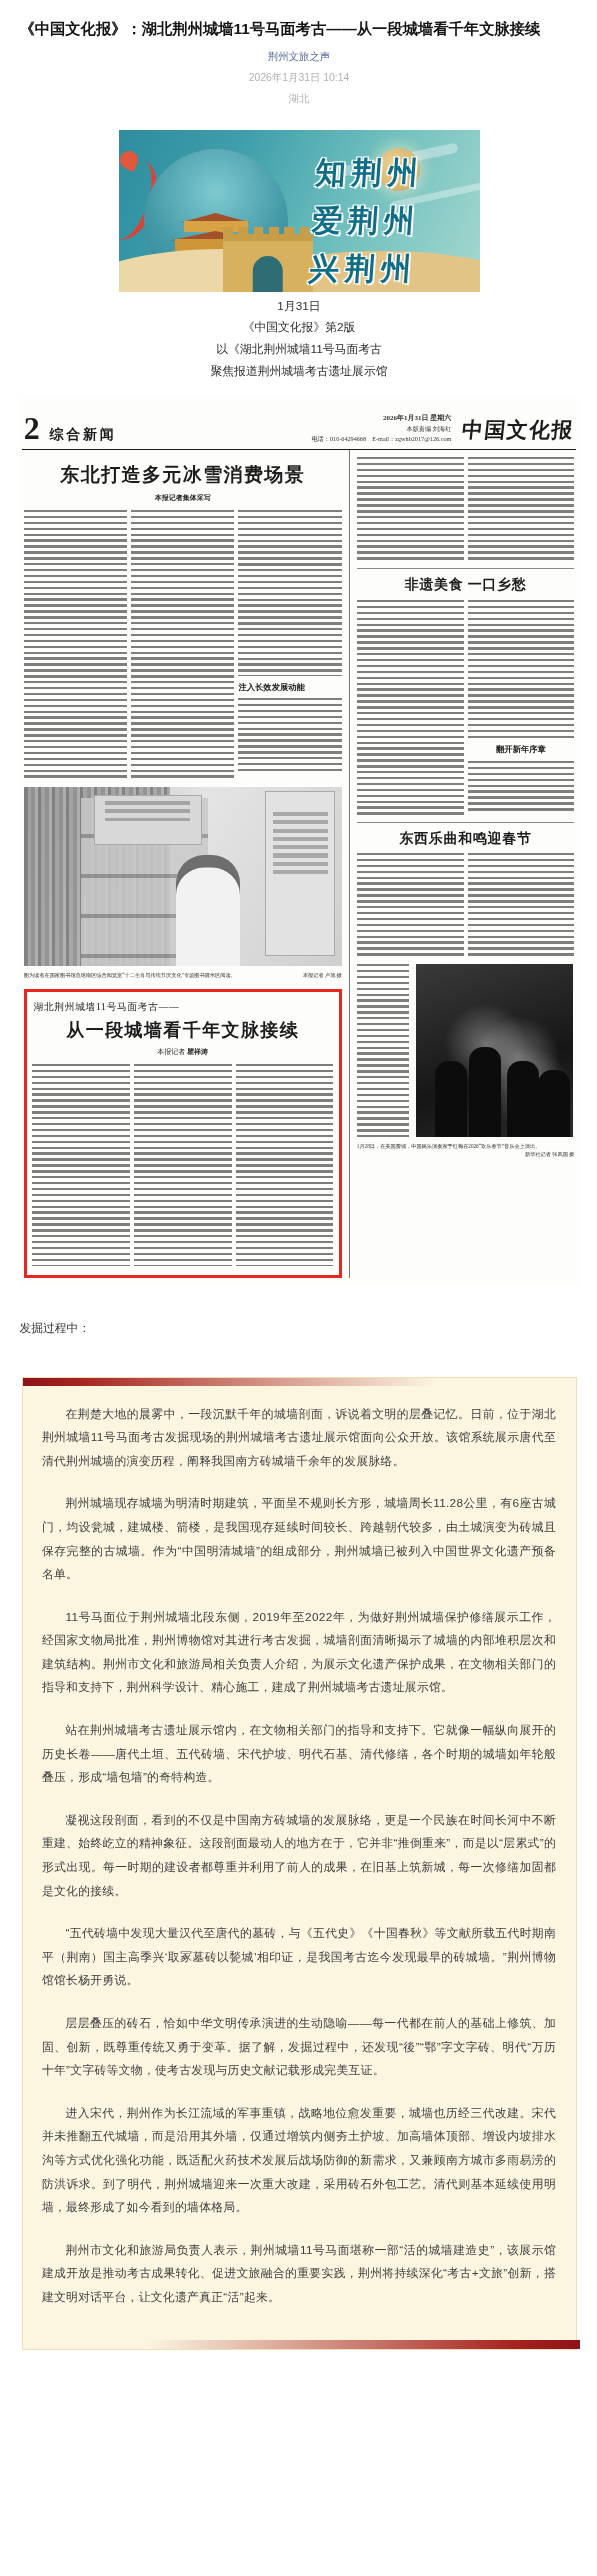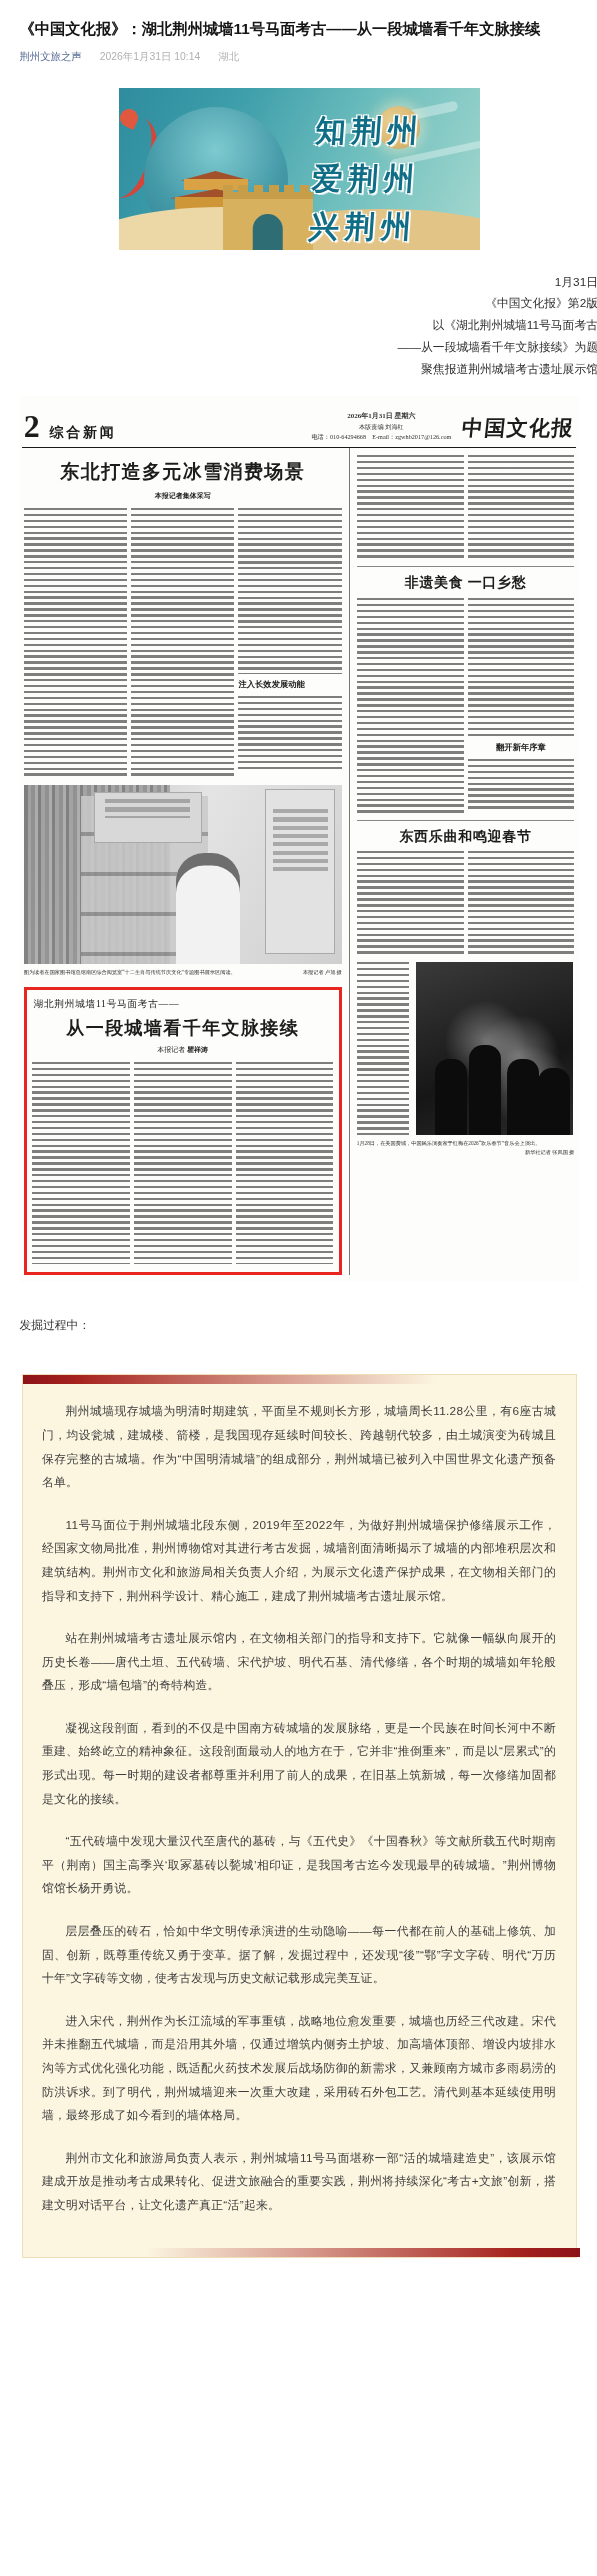--- a/index.html
+++ b/index.html
@@ -5,21 +5,21 @@
   * { margin:0; padding:0; box-sizing:border-box; }
   html,body { background:#ffffff; }
   body {
     width:598px; margin:0 auto;
     font-family:"Liberation Sans","DejaVu Sans",sans-serif;
     color:#222;
   }
   
   .art-head { padding:18px 19.4px 0 19.4px; }
   .art-title { font-size:15.3px; line-height:1.5; font-weight:700; color:#151515; }
-  .meta-row { margin-top:9px; font-size:10.4px; color:#b1b1b1; display:flex; gap:18px; align-items:center; }
+  .meta-row { margin-top:9px; font-size:10.4px; color:#b1b1b1; display:flex; gap:7px; align-items:center;flex-direction:column; }
   .account-link { color:#576b95; cursor:pointer; }
 
   
   .banner-wrap { margin:23.6px auto 0 auto; width:361px; height:162px; position:relative; overflow:hidden; }
   .banner { position:absolute; inset:0;
     background:linear-gradient(115deg,#2e8c9e 0%,#3f9fab 30%,#6fbfbe 62%,#a5d8cf 100%); }
   .cloud { position:absolute; background:rgba(255,255,255,.35); border-radius:28px; }
   .c1 { width:132px; height:9.7px; right:21px; top:26px; transform:rotate(-12deg); }
   .c2 { width:104px; height:7px; right:-14px; top:61px; transform:rotate(-12deg); }
   .moon { position:absolute; width:43px; height:43px; border-radius:50%;
@@ -46,31 +46,31 @@
   .gate:before { content:""; position:absolute; top:-7px; left:0; width:100%; height:7px;
     background:repeating-linear-gradient(90deg,#c79d47 0 9.7px,transparent 9.7px 15.3px); }
   .gate-arch { position:absolute; left:50%; transform:translateX(-50%); bottom:0; width:30.5px; height:36px;
     background:#2e6d74; border-radius:15.3px 15.3px 0 0; }
   .slogan { position:absolute; left:193px; top:23.6px; display:flex; flex-direction:column; gap:7px; transform:skewX(-4deg); }
   .slogan div { font-size:30.5px; font-weight:900; letter-spacing:5.5px; color:#0f6e86;
     font-family:"Liberation Sans","DejaVu Sans",sans-serif;
     text-shadow:-1.4px -1.4px 0 #fff,1.4px -1.4px 0 #fff,-1.4px 1.4px 0 #fff,1.4px 1.4px 0 #fff,2.1px 2.1px 0 rgba(255,255,255,.7); }
 
   
-  .intro { margin-top:22px; text-align:right; font-size:11.8px; color:#2f2f2f; line-height:1.85; }
+  .intro { margin-top:4px; text-align:center; font-size:11.8px; color:#2f2f2f; line-height:1.85; }
 
   
   .newspaper { width:559px; margin:15.3px auto 0 auto; background:#fdfdfb; padding:9.7px 2.8px 7px 2.8px;
     font-family:"Liberation Serif","DejaVu Serif",serif; color:#1c1c1c; }
   .np-head { display:flex; align-items:flex-end; justify-content:space-between; padding:4.2px 1.4px 5.5px 1.4px; border-bottom:1.4px solid #1a1a1a; }
   .np-head-left { display:flex; align-items:baseline; gap:9.7px; }
   .np-pageno { font-size:32px; font-weight:900; line-height:1; }
   .np-section { font-size:14px; font-weight:900; letter-spacing:2.8px; }
   .np-head-right { display:flex; align-items:flex-end; gap:11px; }
-  .np-head-info { text-align:center; font-size:6.2px; line-height:1.6; color:#333; }
+  .np-head-info { text-align:right; font-size:6.2px; line-height:1.6; color:#333; }
   .np-head-info .b { font-weight:700; font-size:7px; }
   .np-masthead { font-size:21px; font-weight:900; transform:skewX(-6deg); letter-spacing:1.4px; }
   .np-cols { display:flex; }
   .np-left { width:59%; padding:7px 7px 0 1.4px; }
   .np-right { width:41%; border-left:0.7px solid #777; padding:7px 1.4px 0 7px; }
   .np-h1 { text-align:center; font-size:19px; font-weight:900; letter-spacing:1.4px; margin:4.2px 0 5.5px 0; }
   .np-h2 { text-align:center; font-size:14px; font-weight:900; letter-spacing:0.7px; margin:2.8px 0 5.5px 0; }
   .np-byline { text-align:center; font-size:7px; font-weight:700; margin-bottom:7px; }
   .np-textcols { display:flex; gap:4px; }
   .np-col { flex:1; }
@@ -158,21 +158,20 @@
         <div>爱荆州</div>
         <div>兴荆州</div>
       </div>
   </div>
 </div>
 
 <div class="intro">
     <div>1月31日</div>
     <div>《中国文化报》第2版</div>
     <div>以《湖北荆州城墙11号马面考古</div>
-    <div>——从一段城墙看千年文脉接续》为题</div>
     <div>聚焦报道荆州城墙考古遗址展示馆</div>
   </div>
 
 <div class="newspaper">
   <div class="np-head">
     <div class="np-head-left">
       <span class="np-pageno">2</span>
       <span class="np-section">综合新闻</span>
     </div>
     <div class="np-head-right">
@@ -292,20 +291,21 @@
       </div>
     </div>
   </div>
 </div>
 
 <div class="fulltext-label">发掘过程中：</div>
 
 <div class="cream-box">
   <div class="bar-top"></div>
   <div>
+      <p>在荆楚大地的晨雾中，一段沉默千年的城墙剖面，诉说着文明的层叠记忆。日前，位于湖北荆州城墙11号马面考古发掘现场的荆州城墙考古遗址展示馆面向公众开放。该馆系统展示唐代至清代荆州城墙的演变历程，阐释我国南方砖城墙千余年的发展脉络。</p>
       <p>荆州城墙现存城墙为明清时期建筑，平面呈不规则长方形，城墙周长11.28公里，有6座古城门，均设瓮城，建城楼、箭楼，是我国现存延续时间较长、跨越朝代较多，由土城演变为砖城且保存完整的古城墙。作为“中国明清城墙”的组成部分，荆州城墙已被列入中国世界文化遗产预备名单。</p>
       <p>11号马面位于荆州城墙北段东侧，2019年至2022年，为做好荆州城墙保护修缮展示工作，经国家文物局批准，荆州博物馆对其进行考古发掘，城墙剖面清晰揭示了城墙的内部堆积层次和建筑结构。荆州市文化和旅游局相关负责人介绍，为展示文化遗产保护成果，在文物相关部门的指导和支持下，荆州科学设计、精心施工，建成了荆州城墙考古遗址展示馆。</p>
       <p>站在荆州城墙考古遗址展示馆内，在文物相关部门的指导和支持下。它就像一幅纵向展开的历史长卷——唐代土垣、五代砖墙、宋代护坡、明代石基、清代修缮，各个时期的城墙如年轮般叠压，形成“墙包墙”的奇特构造。</p>
       <p>凝视这段剖面，看到的不仅是中国南方砖城墙的发展脉络，更是一个民族在时间长河中不断重建、始终屹立的精神象征。这段剖面最动人的地方在于，它并非“推倒重来”，而是以“层累式”的形式出现。每一时期的建设者都尊重并利用了前人的成果，在旧基上筑新城，每一次修缮加固都是文化的接续。</p>
       <p>“五代砖墙中发现大量汉代至唐代的墓砖，与《五代史》《十国春秋》等文献所载五代时期南平（荆南）国主高季兴‘取冢墓砖以甃城’相印证，是我国考古迄今发现最早的砖城墙。”荆州博物馆馆长杨开勇说。</p>
       <p>层层叠压的砖石，恰如中华文明传承演进的生动隐喻——每一代都在前人的基础上修筑、加固、创新，既尊重传统又勇于变革。据了解，发掘过程中，还发现“後”“鄂”字文字砖、明代“万历十年”文字砖等文物，使考古发现与历史文献记载形成完美互证。</p>
       <p>进入宋代，荆州作为长江流域的军事重镇，战略地位愈发重要，城墙也历经三代改建。宋代并未推翻五代城墙，而是沿用其外墙，仅通过增筑内侧夯土护坡、加高墙体顶部、增设内坡排水沟等方式优化强化功能，既适配火药技术发展后战场防御的新需求，又兼顾南方城市多雨易涝的防洪诉求。到了明代，荆州城墙迎来一次重大改建，采用砖石外包工艺。清代则基本延续使用明墙，最终形成了如今看到的墙体格局。</p>
       <p>荆州市文化和旅游局负责人表示，荆州城墙11号马面堪称一部“活的城墙建造史”，该展示馆建成开放是推动考古成果转化、促进文旅融合的重要实践，荆州将持续深化“考古+文旅”创新，搭建文明对话平台，让文化遗产真正“活”起来。</p>
     </div>
   <div class="bar-bottom"></div>

